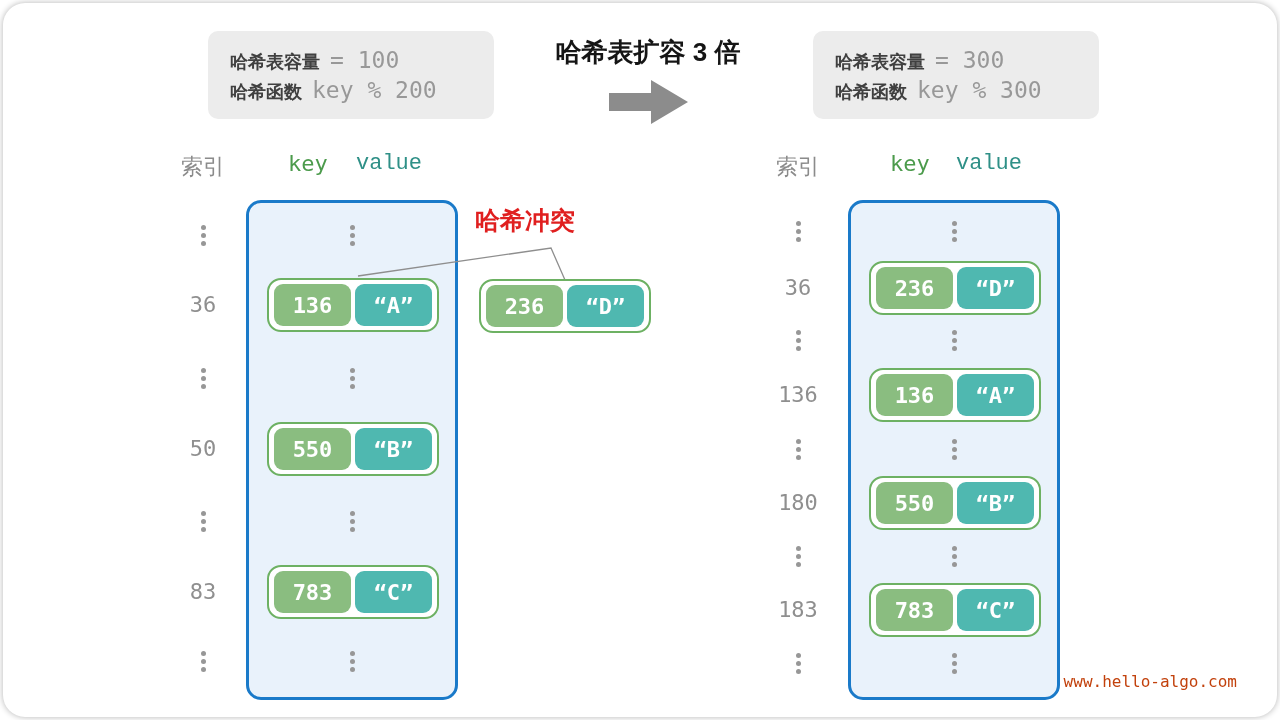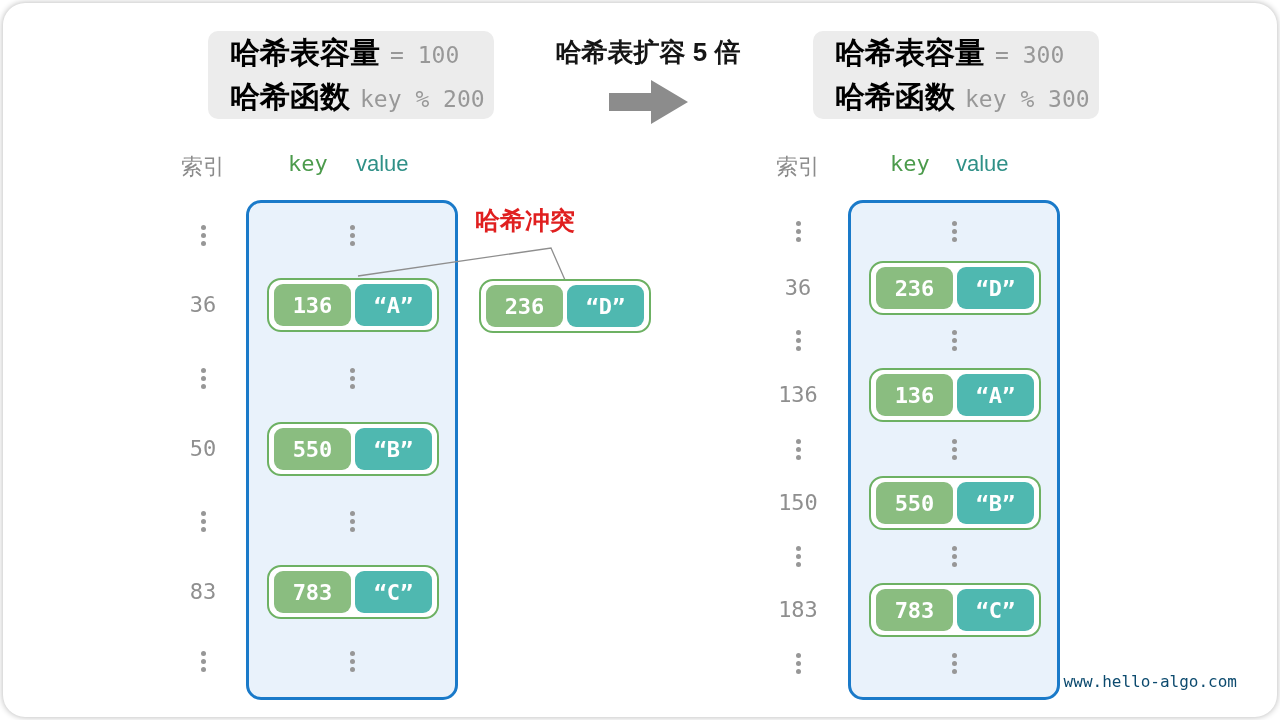--- a/index.html
+++ b/index.html
@@ -7,32 +7,32 @@
   .canvas{position:absolute;left:3px;top:3px;width:1274px;height:714px;background:#fff;
           border-radius:22px;box-shadow:0 0 6px rgba(0,0,0,.30);}
 
   
   .info-box{position:absolute;width:286px;height:88px;background:#ececec;border-radius:10px;
             display:flex;flex-direction:column;justify-content:center;gap:3px;
             padding-left:22px;box-sizing:border-box;}
   #box-before{left:205px;top:28px;}
   #box-after{left:810px;top:28px;}
   .info-line{display:flex;align-items:baseline;gap:10px;white-space:nowrap;}
-  .info-label{font-weight:bold;font-size:30px;color:#000000;}
+  .info-label{font-weight:bold;font-size:18px;color:#404040;}
   .info-value{font-family:"DejaVu Sans Mono",monospace;font-size:23px;color:#989898;}
 
   .expand-title{position:absolute;left:500px;top:32px;width:290px;text-align:center;
                 font-size:26px;font-weight:bold;color:#151515;white-space:nowrap;}
   .expand-arrow{position:absolute;left:606px;top:76px;width:80px;height:46px;}
 
   
   .hdr{position:absolute;font-size:22px;white-space:nowrap;}
   .hdr-index{color:#8b8b8b;width:64px;text-align:center;}
   .hdr-key{font-family:"DejaVu Sans Mono",monospace;color:#4c9b4c;}
-  .hdr-value{font-family:Liberation Sans, sans-serif;color:#2f9087;}
+  .hdr-value{font-family:Liberation Mono, monospace;color:#2f9087;}
 
   
   .table-box{position:absolute;top:197px;width:212px;height:500px;background:#e9f2fb;
              border:3px solid #1a7ac9;border-radius:15px;box-sizing:border-box;}
   #left-table-box{left:243px;}
   #right-table-box{left:845px;}
 
   
   .idx{position:absolute;width:64px;text-align:center;line-height:28px;
        font-family:"DejaVu Sans Mono",monospace;font-size:22px;color:#8f8f8f;}
@@ -47,39 +47,39 @@
   .cell{width:77px;height:42px;border-radius:9px;display:flex;align-items:center;justify-content:center;
         font-family:"DejaVu Sans Mono",monospace;font-size:22px;font-weight:bold;color:#ffffff;}
   .cell.key{background:#8abd80;}
   .cell.val{background:#4fb8b0;}
 
   .collision-label{position:absolute;left:472px;top:201px;font-size:25px;font-weight:bold;
                    color:#e01f1f;white-space:nowrap;}
   .connectors{position:absolute;left:0;top:0;width:1280px;height:720px;pointer-events:none;}
 
   .watermark{position:absolute;right:40px;bottom:26px;font-family:"DejaVu Sans Mono",monospace;
-             font-size:16px;color:#0c4a6e;}
+             font-size:16px;color:#c2410c;}
 </style>
 </head>
 <body>
 
 <div class="canvas">
 
   <div class="info-box" id="box-before">
     <div class="info-line">
       <span class="info-label">哈希表容量</span>
       <span class="info-value">= 100</span>
     </div>
     <div class="info-line">
       <span class="info-label">哈希函数</span>
       <span class="info-value">key % 200</span>
     </div>
   </div>
 
-  <div class="expand-title">哈希表扩容 5 倍</div>
+  <div class="expand-title">哈希表扩容 3 倍</div>
   <svg class="expand-arrow" viewBox="0 0 80 46">
     <polygon points="0,14 42,14 42,1 79,23 42,45 42,32 0,32" fill="#8c8c8c"></polygon>
   </svg>
 
   <div class="info-box" id="box-after">
     <div class="info-line">
       <span class="info-label">哈希表容量</span>
       <span class="info-value">= 300</span>
     </div>
     <div class="info-line">
@@ -177,21 +177,21 @@
       <i></i>
       <i></i>
       <i></i>
     </div>
   <div class="idx" style="left:763px;top:378px;">136</div>
   <div class="dots" style="left:763px;top:431px;">
       <i></i>
       <i></i>
       <i></i>
     </div>
-  <div class="idx" style="left:763px;top:486px;">150</div>
+  <div class="idx" style="left:763px;top:486px;">180</div>
   <div class="dots" style="left:763px;top:538px;">
       <i></i>
       <i></i>
       <i></i>
     </div>
   <div class="idx" style="left:763px;top:593px;">183</div>
   <div class="dots" style="left:763px;top:645px;">
       <i></i>
       <i></i>
       <i></i>

